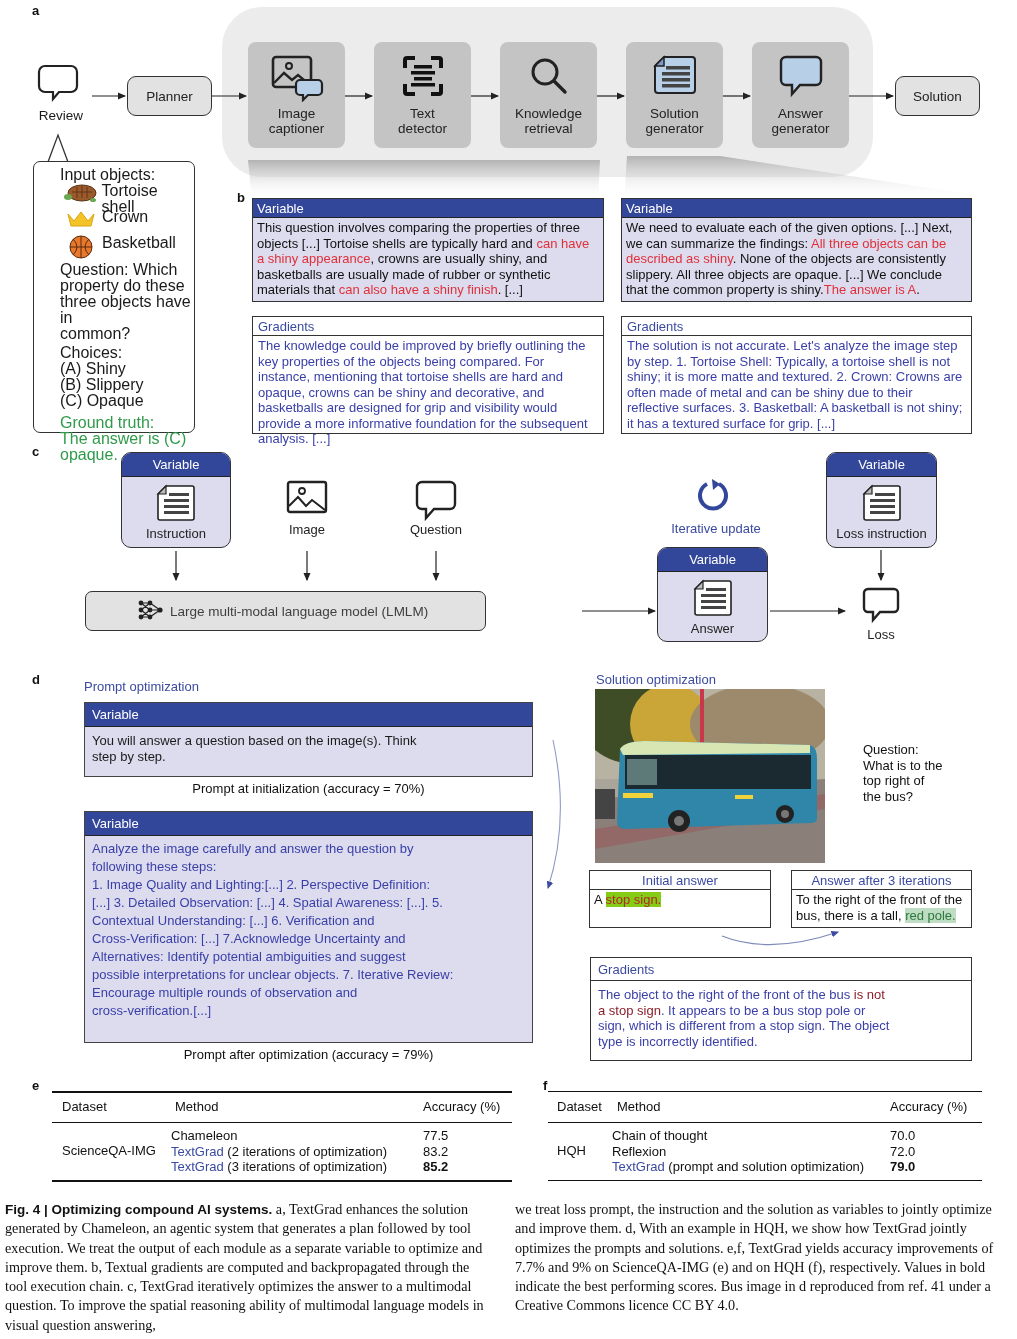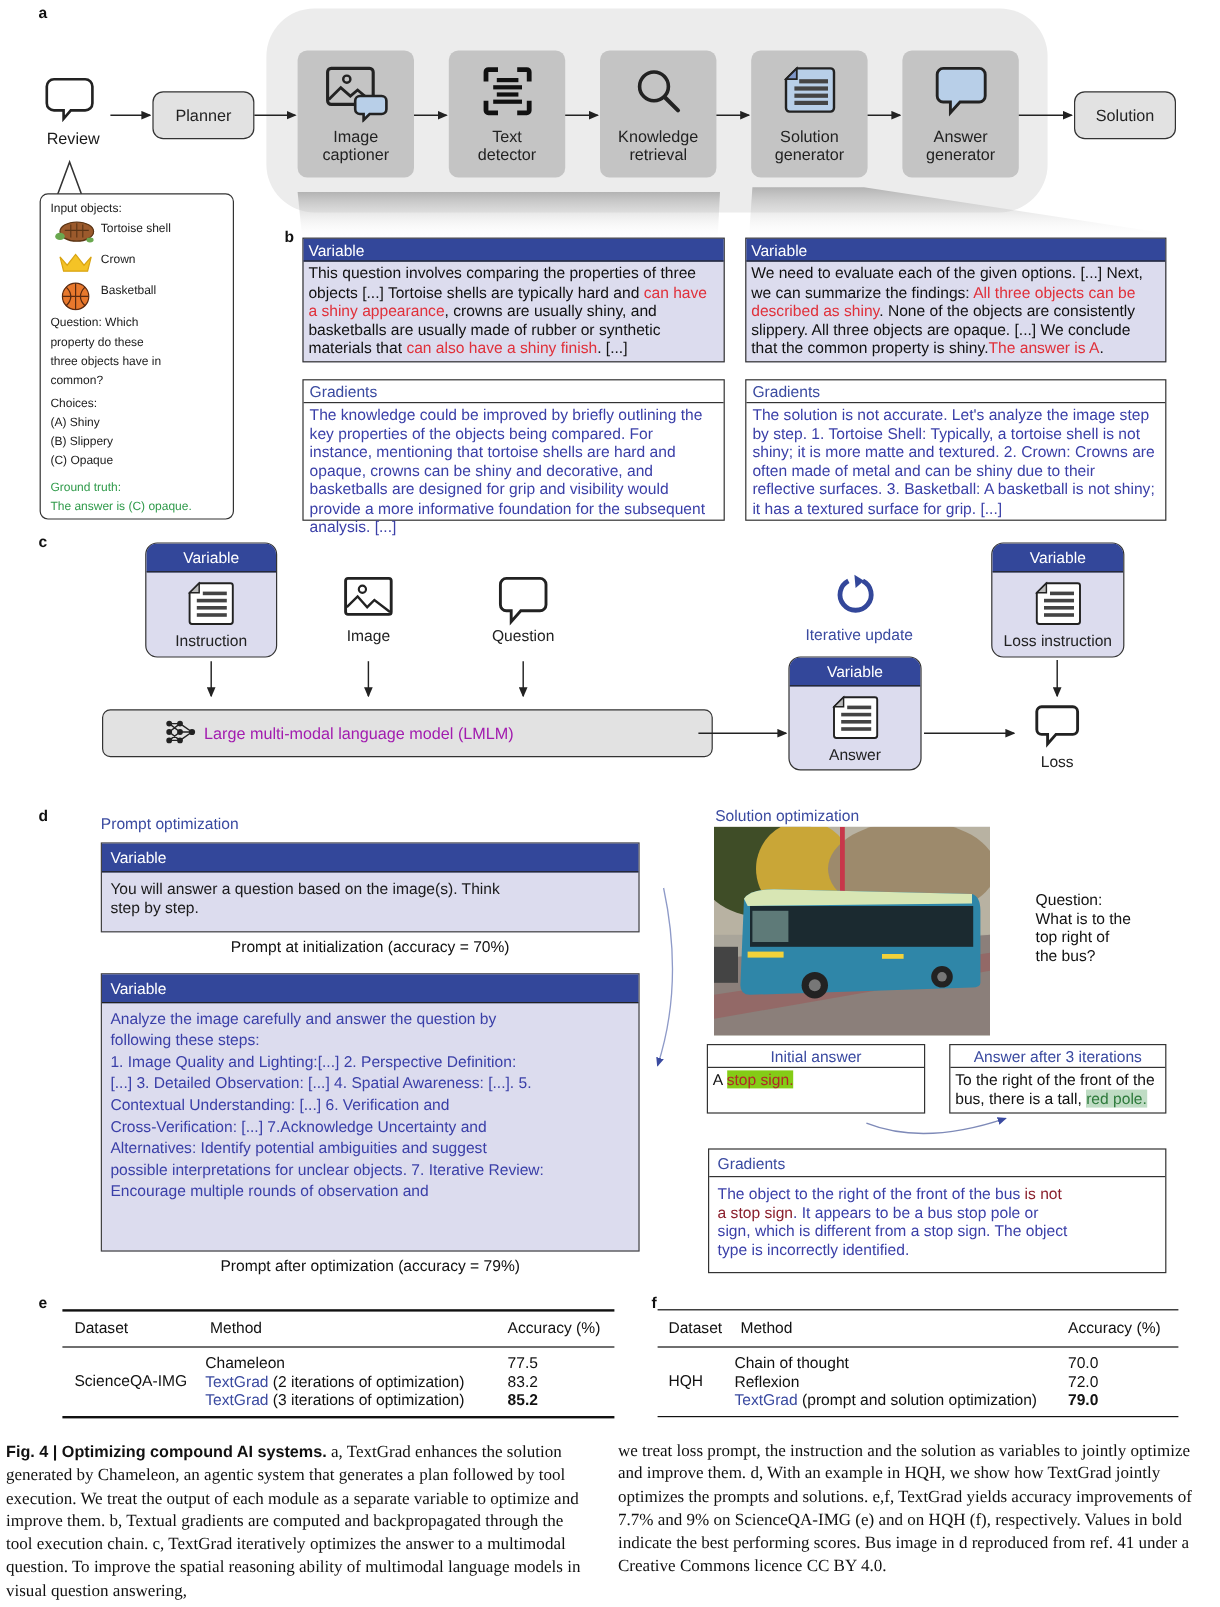--- a/index.html
+++ b/index.html
@@ -10,42 +10,42 @@
 
   
   .bigbubble { position: absolute; left: 222px; top: 7px; width: 651px; height: 170px; background: #ececec; border-radius: 40px; }
   .callout-shadow { position: absolute; left: 0; top: 0; width: 1017px; height: 200px; pointer-events: none; }
   .tool-box { position: absolute; top: 42px; width: 97px; height: 106px; background: #c4c4c4; border-radius: 8px; text-align: center; }
   .tool-box .icon { position: absolute; left: 0; right: 0; top: 12px; height: 48px; display: flex; justify-content: center; }
   .tool-box .lbl { position: absolute; left: 0; right: 0; top: 64px; font-size: 13.5px; line-height: 15px; color: #222; }
   .node-round { position: absolute; background: #e2e2e2; border: 1.4px solid #333; border-radius: 9px; display: flex; align-items: center; justify-content: center; font-size: 13.5px; color: #222; }
   .arrow-svg { position: absolute; left: 0; top: 0; overflow: visible; pointer-events: none; }
 
-  .query-box { position: absolute; left: 33px; top: 161px; width: 162px; height: 272px; border: 1.3px solid #333; border-radius: 7px; padding: 5px 0 0 8px; font-size: 10px; line-height: 16px; background: #fff; }
+  .query-box { position: absolute; left: 33px; top: 161px; width: 162px; height: 272px; border: 1.3px solid #333; border-radius: 7px; padding: 5px 0 0 26px; font-size: 16px; line-height: 16px; background: #fff; }
   .query-box .obj { display: flex; align-items: flex-start; height: 26px; }
   .query-box .obj .ic { width: 42px; display: flex; justify-content: center; }
   .query-box .obj .t { margin-left: 0px; }
   .green { color: #2f9a4a; }
 
   
   .var-card { position: absolute; border: 1.3px solid #333; background: #dcdcee; }
   .var-card .hdr { background: #33479a; color: #fff; font-size: 13px; height: 19px; line-height: 19px; padding-left: 4px; border-bottom: 1.3px solid #222; }
   .var-card .body { font-size: 13px; line-height: 15.5px; padding: 2px 4px 0 4px; color: #111; }
   .grad-card { position: absolute; border: 1.3px solid #333; background: #fff; }
   .grad-card .hdr { color: #3a4aa0; font-size: 13px; height: 19px; line-height: 19px; padding-left: 5px; border-bottom: 1.3px solid #333; }
   .grad-card .body { font-size: 13px; line-height: 15.5px; padding: 2px 5px 0 5px; color: #3a3fa8; }
   .red { color: #e0303a; }
 
   
   .cvar { position: absolute; border: 1.4px solid #333; border-radius: 10px; background: #dcdcee; overflow: hidden; text-align: center; }
   .cvar .hdr { background: #33479a; color: #fff; font-size: 13px; height: 24px; line-height: 24px; border-bottom: 1.3px solid #222; }
   .cvar .icon { display: flex; justify-content: center; margin-top: 7px; }
   .cvar .lbl { font-size: 13px; margin-top: 4px; color: #222; }
   .plain-node { position: absolute; text-align: center; font-size: 13px; color: #222; }
-  .lmlm { position: absolute; left: 85px; top: 591px; width: 509px; height: 40px; background: #e2e2e2; border: 1.4px solid #333; border-radius: 7px; display: flex; align-items: center; padding-left: 50px; font-size: 13.5px; color: #a21caf; }
+  .lmlm { position: absolute; left: 85px; top: 591px; width: 401px; height: 40px; background: #e2e2e2; border: 1.4px solid #333; border-radius: 7px; display: flex; align-items: center; padding-left: 50px; font-size: 13.5px; color: #404040; }
 
   
   .d-title { position: absolute; font-size: 13px; color: #3a4aa0; }
   .dvar { position: absolute; border: 1.3px solid #444; background: #dcdcee; }
   .dvar .hdr { background: #33479a; color: #fff; font-size: 13px; height: 24px; line-height: 24px; padding-left: 7px; border-bottom: 1.3px solid #222; }
   .dvar .body { font-size: 13px; line-height: 18px; padding: 4px 7px 0 7px; }
   .caption-d { position: absolute; font-size: 13px; color: #111; text-align: center; }
   .ans-box { position: absolute; border: 1.3px solid #333; background: #fff; }
   .ans-box .hdr { text-align: center; color: #3a4aa0; font-size: 13px; height: 19px; line-height: 19px; border-bottom: 1.3px solid #333; }
   .ans-box .body { font-size: 13px; line-height: 16px; padding: 2px 4px; color: #111; }
@@ -368,20 +368,21 @@
   <div class="body" style="color:#3a3fa8;">
     <div>Analyze the image carefully and answer the question by</div>
     <div>following these steps:</div>
     <div>1. Image Quality and Lighting:[...] 2. Perspective Definition:</div>
     <div>[...] 3. Detailed Observation: [...] 4. Spatial Awareness: [...]. 5.</div>
     <div>Contextual Understanding: [...] 6. Verification and</div>
     <div>Cross-Verification: [...] 7.Acknowledge Uncertainty and</div>
     <div>Alternatives: Identify potential ambiguities and suggest</div>
     <div>possible interpretations for unclear objects. 7. Iterative Review:</div>
     <div>Encourage multiple rounds of observation and</div>
+    <div>cross-verification.[...]</div>
   </div>
 </div>
 <div class="caption-d" style="left:84px;top:1047px;width:449px;">Prompt after optimization (accuracy = 79%)</div>
 
 <svg class="arrow-svg" width="1017" height="1100">
   <defs>
       <marker id="ah3" markerWidth="7" markerHeight="6" refX="6" refY="3" orient="auto">
         <path d="M0 0 L7 3 L0 6z" fill="#3a4aa0"></path>
       </marker>
     </defs>

